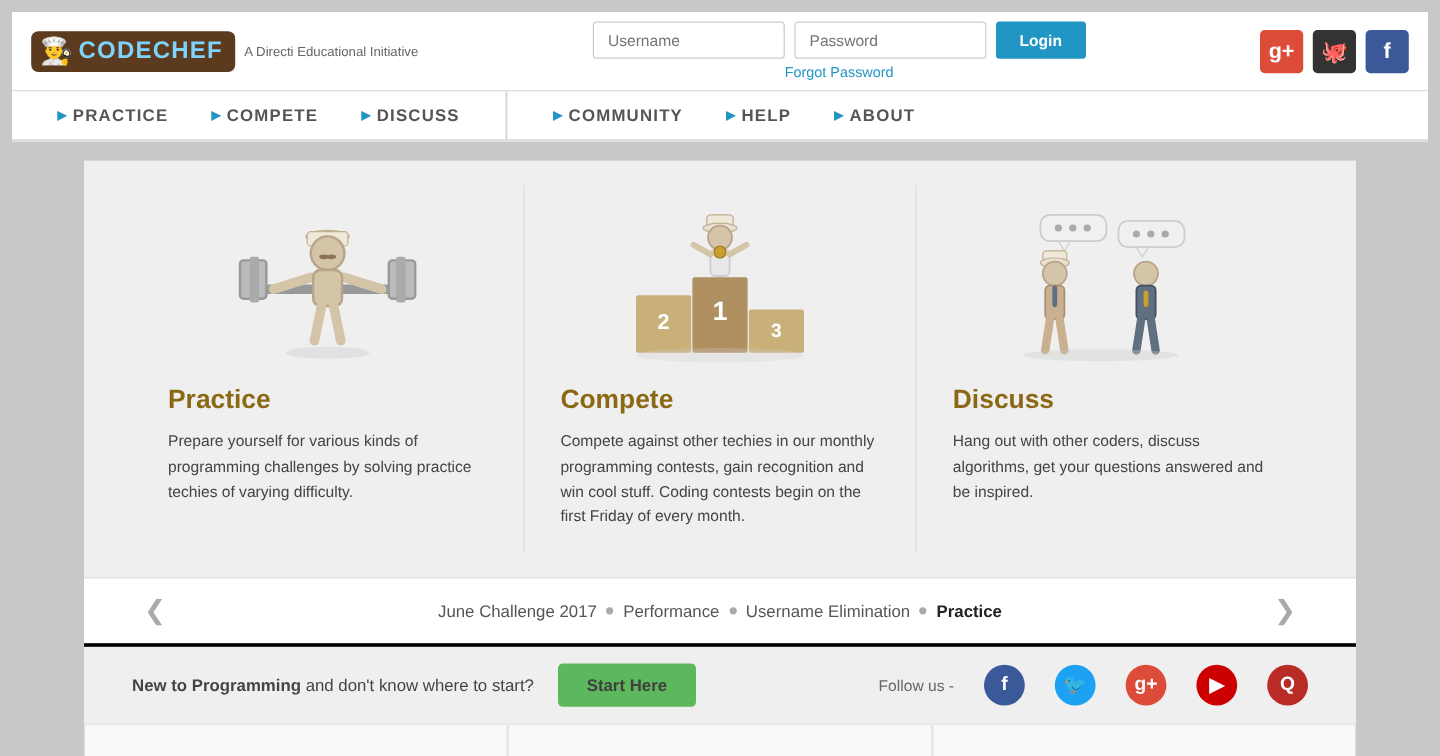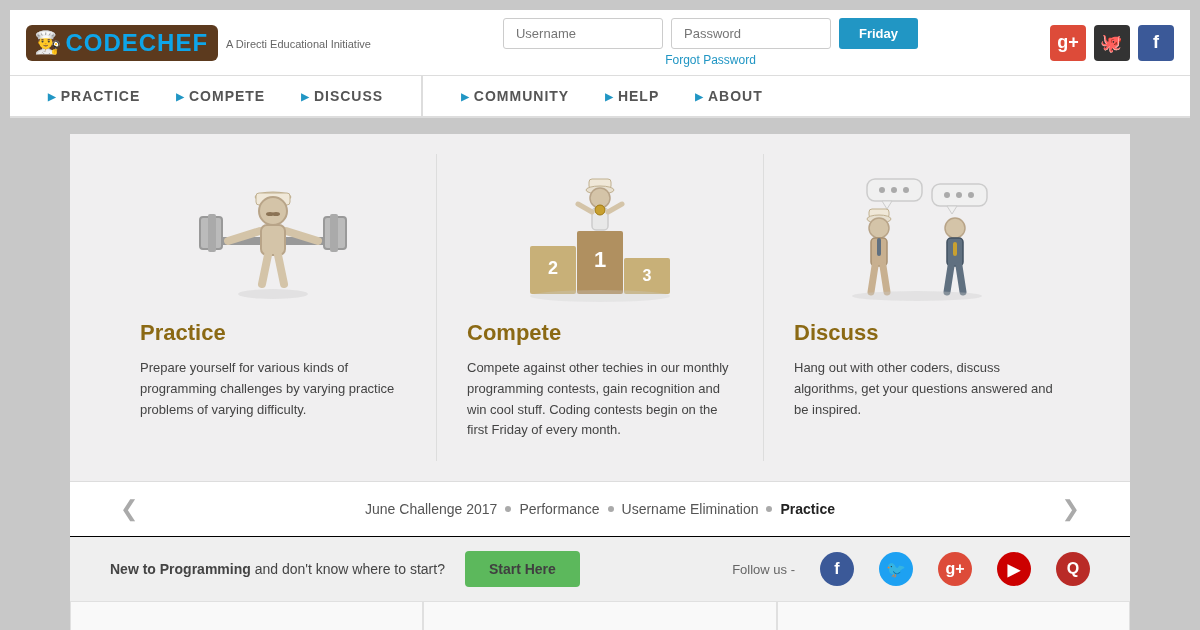--- a/index.html
+++ b/index.html
@@ -24,23 +24,23 @@
       padding: 4px 10px 4px 8px;
       display: flex;
       align-items: center;
       gap: 4px;
     }
     .logo-icon {
       font-size: 22px;
       color: #c8b89a;
     }
     .logo-text {
-      font-size: 24px;
-      font-weight: bold;
-      color: #0ea5e9;
+      font-size: 20px;
+      font-weight: bold;
+      color: #7dd3fc;
       letter-spacing: 1px;
     }
     .logo-subtitle {
       font-size: 11px;
       color: #666;
       margin-top: 2px;
     }
 
     .header-center {
       display: flex;
@@ -215,21 +215,21 @@
       color: #222;
     }
 
     
     .follow-bar {
       background: #efefef;
       padding: 14px 40px;
       display: flex;
       align-items: center;
       gap: 20px;
-      border-top: 1px solid #000000;
+      border-top: 3px solid #000000;
     }
     .follow-text {
       font-size: 14px;
       color: #444;
     }
     .btn-start-here {
       background: #5cb85c;
       color: #404040;
       border: none;
       border-radius: 4px;
@@ -296,21 +296,21 @@
       </div>
       <div style="margin-left:8px">
         <div class="logo-subtitle">A Directi Educational Initiative</div>
       </div>
     </div>
 
     <div class="header-center">
       <div class="header-inputs">
         <input type="text" placeholder="Username" style="">
         <input type="password" placeholder="Password" style="">
-        <button class="btn-login">Friday</button>
+        <button class="btn-login">Login</button>
       </div>
       <div class="forgot-link">Forgot Password</div>
     </div>
 
     <div class="header-right">
       <div class="social-icon social-google">g+</div>
       <div class="social-icon social-github">🐙</div>
       <div class="social-icon social-facebook">f</div>
     </div>
   </div>
@@ -375,21 +375,21 @@
 
             <rect x="73" y="46" width="24" height="30" rx="6" fill="#d4c4a8" stroke="#b8a488" stroke-width="2"></rect>
 
             <line x1="80" y1="76" x2="74" y2="105" stroke="#d4c4a8" stroke-width="8" stroke-linecap="round"></line>
             <line x1="90" y1="76" x2="96" y2="105" stroke="#d4c4a8" stroke-width="8" stroke-linecap="round"></line>
 
             <ellipse cx="85" cy="115" rx="35" ry="5" fill="#ccc" opacity="0.4"></ellipse>
           </svg>
         </div>
         <div class="card-title">Practice</div>
-        <div class="card-desc">Prepare yourself for various kinds of programming challenges by varying practice problems of varying difficulty.</div>
+        <div class="card-desc">Prepare yourself for various kinds of programming challenges by solving practice techies of varying difficulty.</div>
       </div>
 
       <div class="card">
         <div class="card-icon">
 
           <svg width="180" height="130" viewBox="0 0 180 130">
 
             <rect x="79" y="5" width="22" height="10" rx="3" fill="#f0e8d8" stroke="#c0b090" stroke-width="1"></rect>
             <ellipse cx="90" cy="16" rx="14" ry="4" fill="#e8e0d0" stroke="#c0b090" stroke-width="1"></ellipse>
 

